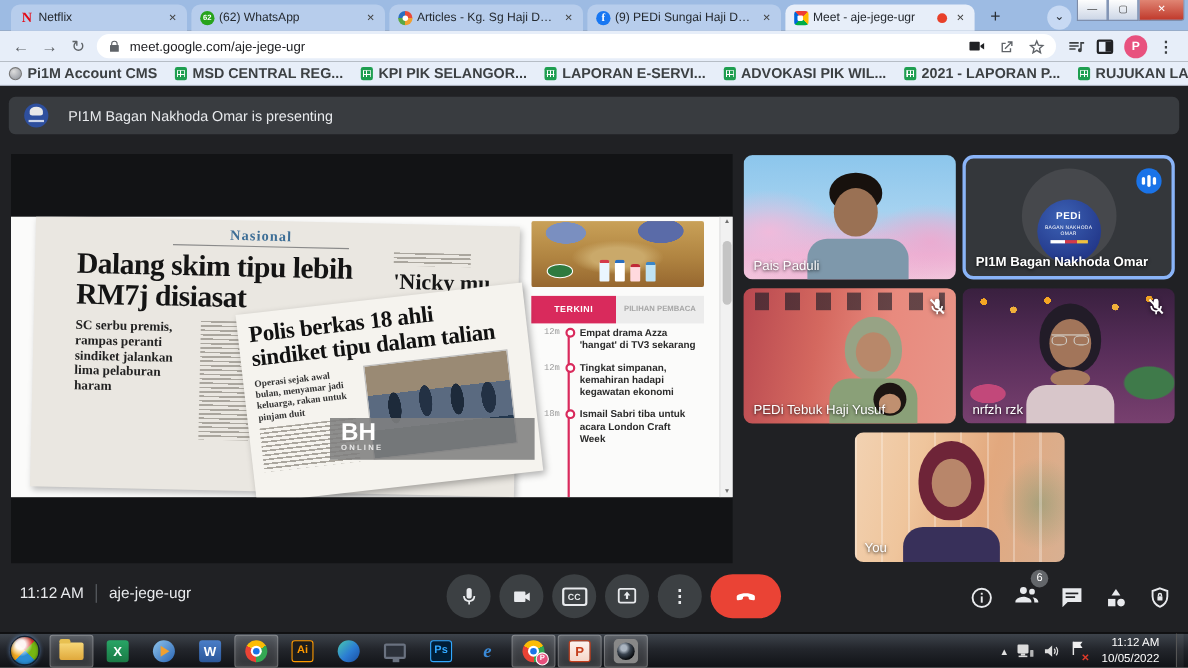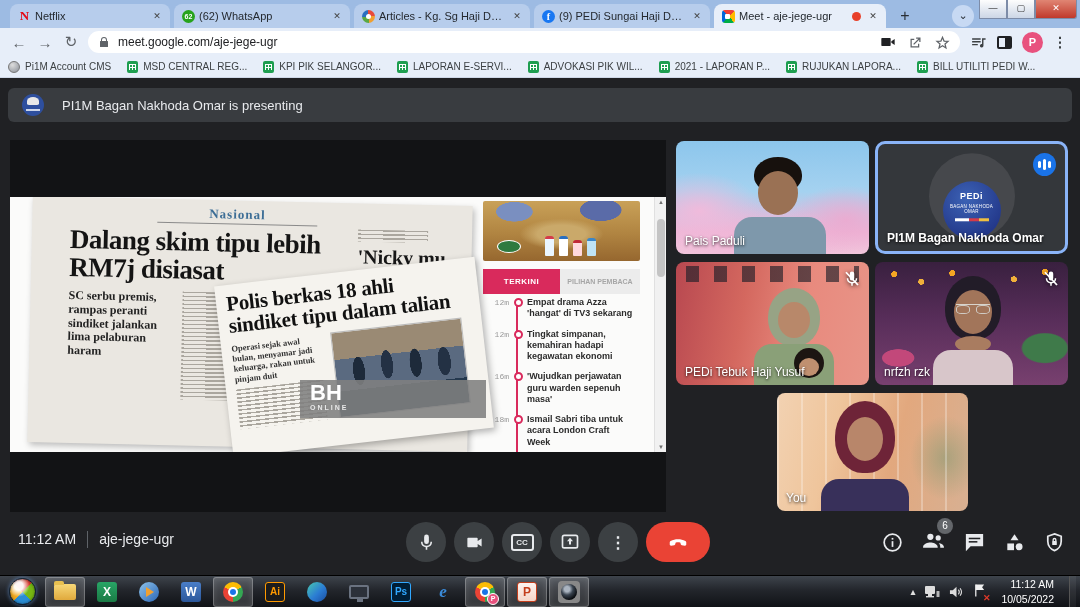--- a/index.html
+++ b/index.html
@@ -36,21 +36,21 @@
   .omnibox svg { flex:0 0 auto; }
   .url-text { font-size:12px; color:#202124; margin-left:8px; flex:1; white-space:nowrap; overflow:hidden; }
   .omni-right { display:flex; gap:12px; align-items:center; flex:0 0 auto; }
   .tb-right { display:flex; gap:10px; align-items:center; margin-left:10px; }
   .avatar-p { width:21px; height:21px; border-radius:50%; background:#e8517e; color:#fff; font-size:11px; font-weight:bold; text-align:center; line-height:21px; }
   .panel-ico { width:15px; height:13px; border:2px solid #202124; border-radius:2px; position:relative; }
   .panel-ico::after { content:""; position:absolute; right:0; top:0; width:5px; height:9px; background:#202124; }
   .dots-v { color:#3c4043; font-size:14px; font-weight:bold; letter-spacing:0; }
 
   .bookmarks { position:absolute; left:0; top:56px; width:1080px; height:22px; background:#e7eef9; display:flex; align-items:center; padding-left:8px; gap:16px; border-bottom:1px solid #cfd8e8; }
-  .bm { display:flex; align-items:center; gap:5px; font-size:10px; color:#3c4043; white-space:nowrap; }
+  .bm { display:flex; align-items:center; gap:5px; font-size:13px; color:#3c4043; white-space:nowrap;font-weight:bold; }
   .bm-globe { width:12px; height:12px; border-radius:50%; background:radial-gradient(circle at 35% 30%,#ddd,#8a8f98); border:1px solid #777; }
   .bm-sheet { width:11px; height:12px; background:#1e9e50; border-radius:2px; position:relative; }
   .bm-sheet::after { content:""; position:absolute; left:2px; top:3px; width:7px; height:6px;
       background:repeating-linear-gradient(180deg,#fff 0 1px,transparent 1px 3px), repeating-linear-gradient(90deg,#fff 0 1px,transparent 1px 3px); }
 
   
   .meet { position:absolute; left:0; top:78px; width:1080px; height:497px; background:#202124; }
   .banner { position:absolute; left:8px; top:10px; width:1064px; height:34px; background:#393c40; border-radius:6px; display:flex; align-items:center; padding-left:14px; }
   .banner-avatar { width:22px; height:22px; border-radius:50%; background:#2e4f9e; position:relative; overflow:hidden; }
   .banner-avatar::before { content:""; position:absolute; left:5px; top:3px; width:12px; height:8px; background:#e8e8e8; border-radius:50% 50% 20% 20%; }
@@ -408,27 +408,20 @@
               <span class="t-text">Empat drama Azza 'hangat' di TV3 sekarang</span>
             </div>
             <div class="titem">
               <span class="t-time">12m</span>
               <span class="t-node">
                   <i></i>
                 </span>
               <span class="t-text">Tingkat simpanan, kemahiran hadapi kegawatan ekonomi</span>
             </div>
             <div class="titem">
-              <span class="t-time">16m</span>
-              <span class="t-node">
-                  <i></i>
-                </span>
-              <span class="t-text">'Wujudkan perjawatan guru warden sepenuh masa'</span>
-            </div>
-            <div class="titem">
               <span class="t-time">18m</span>
               <span class="t-node">
                   <i></i>
                 </span>
               <span class="t-text">Ismail Sabri tiba untuk acara London Craft Week</span>
             </div>
 
           </div>
         </div>
 

